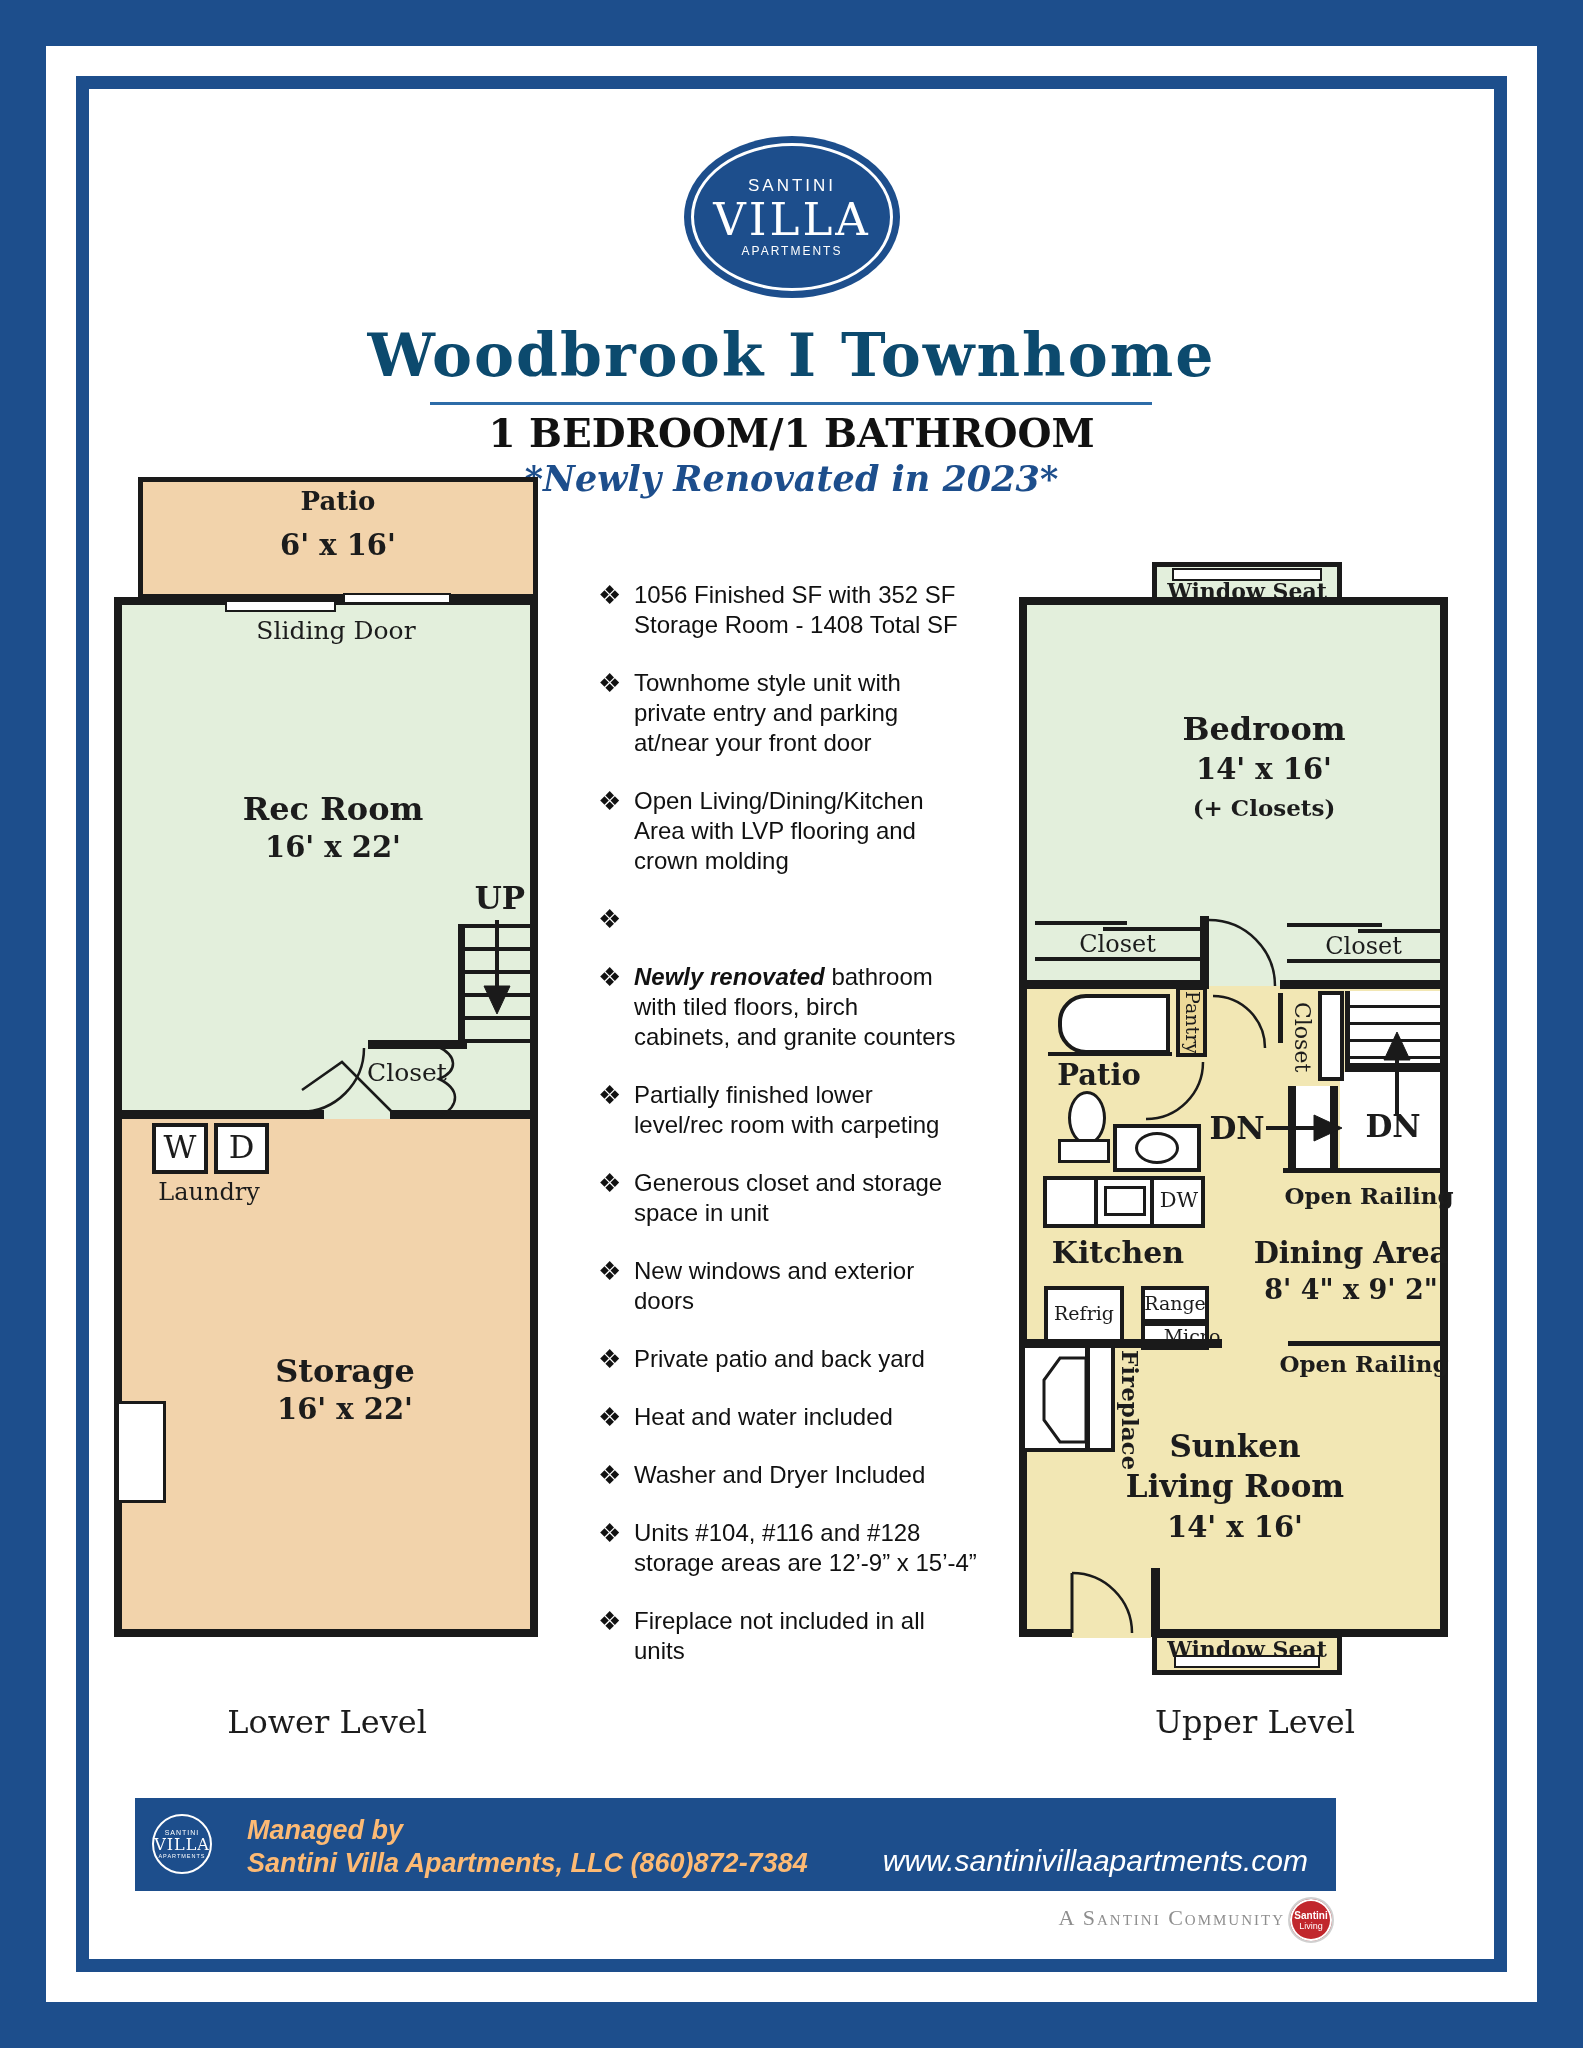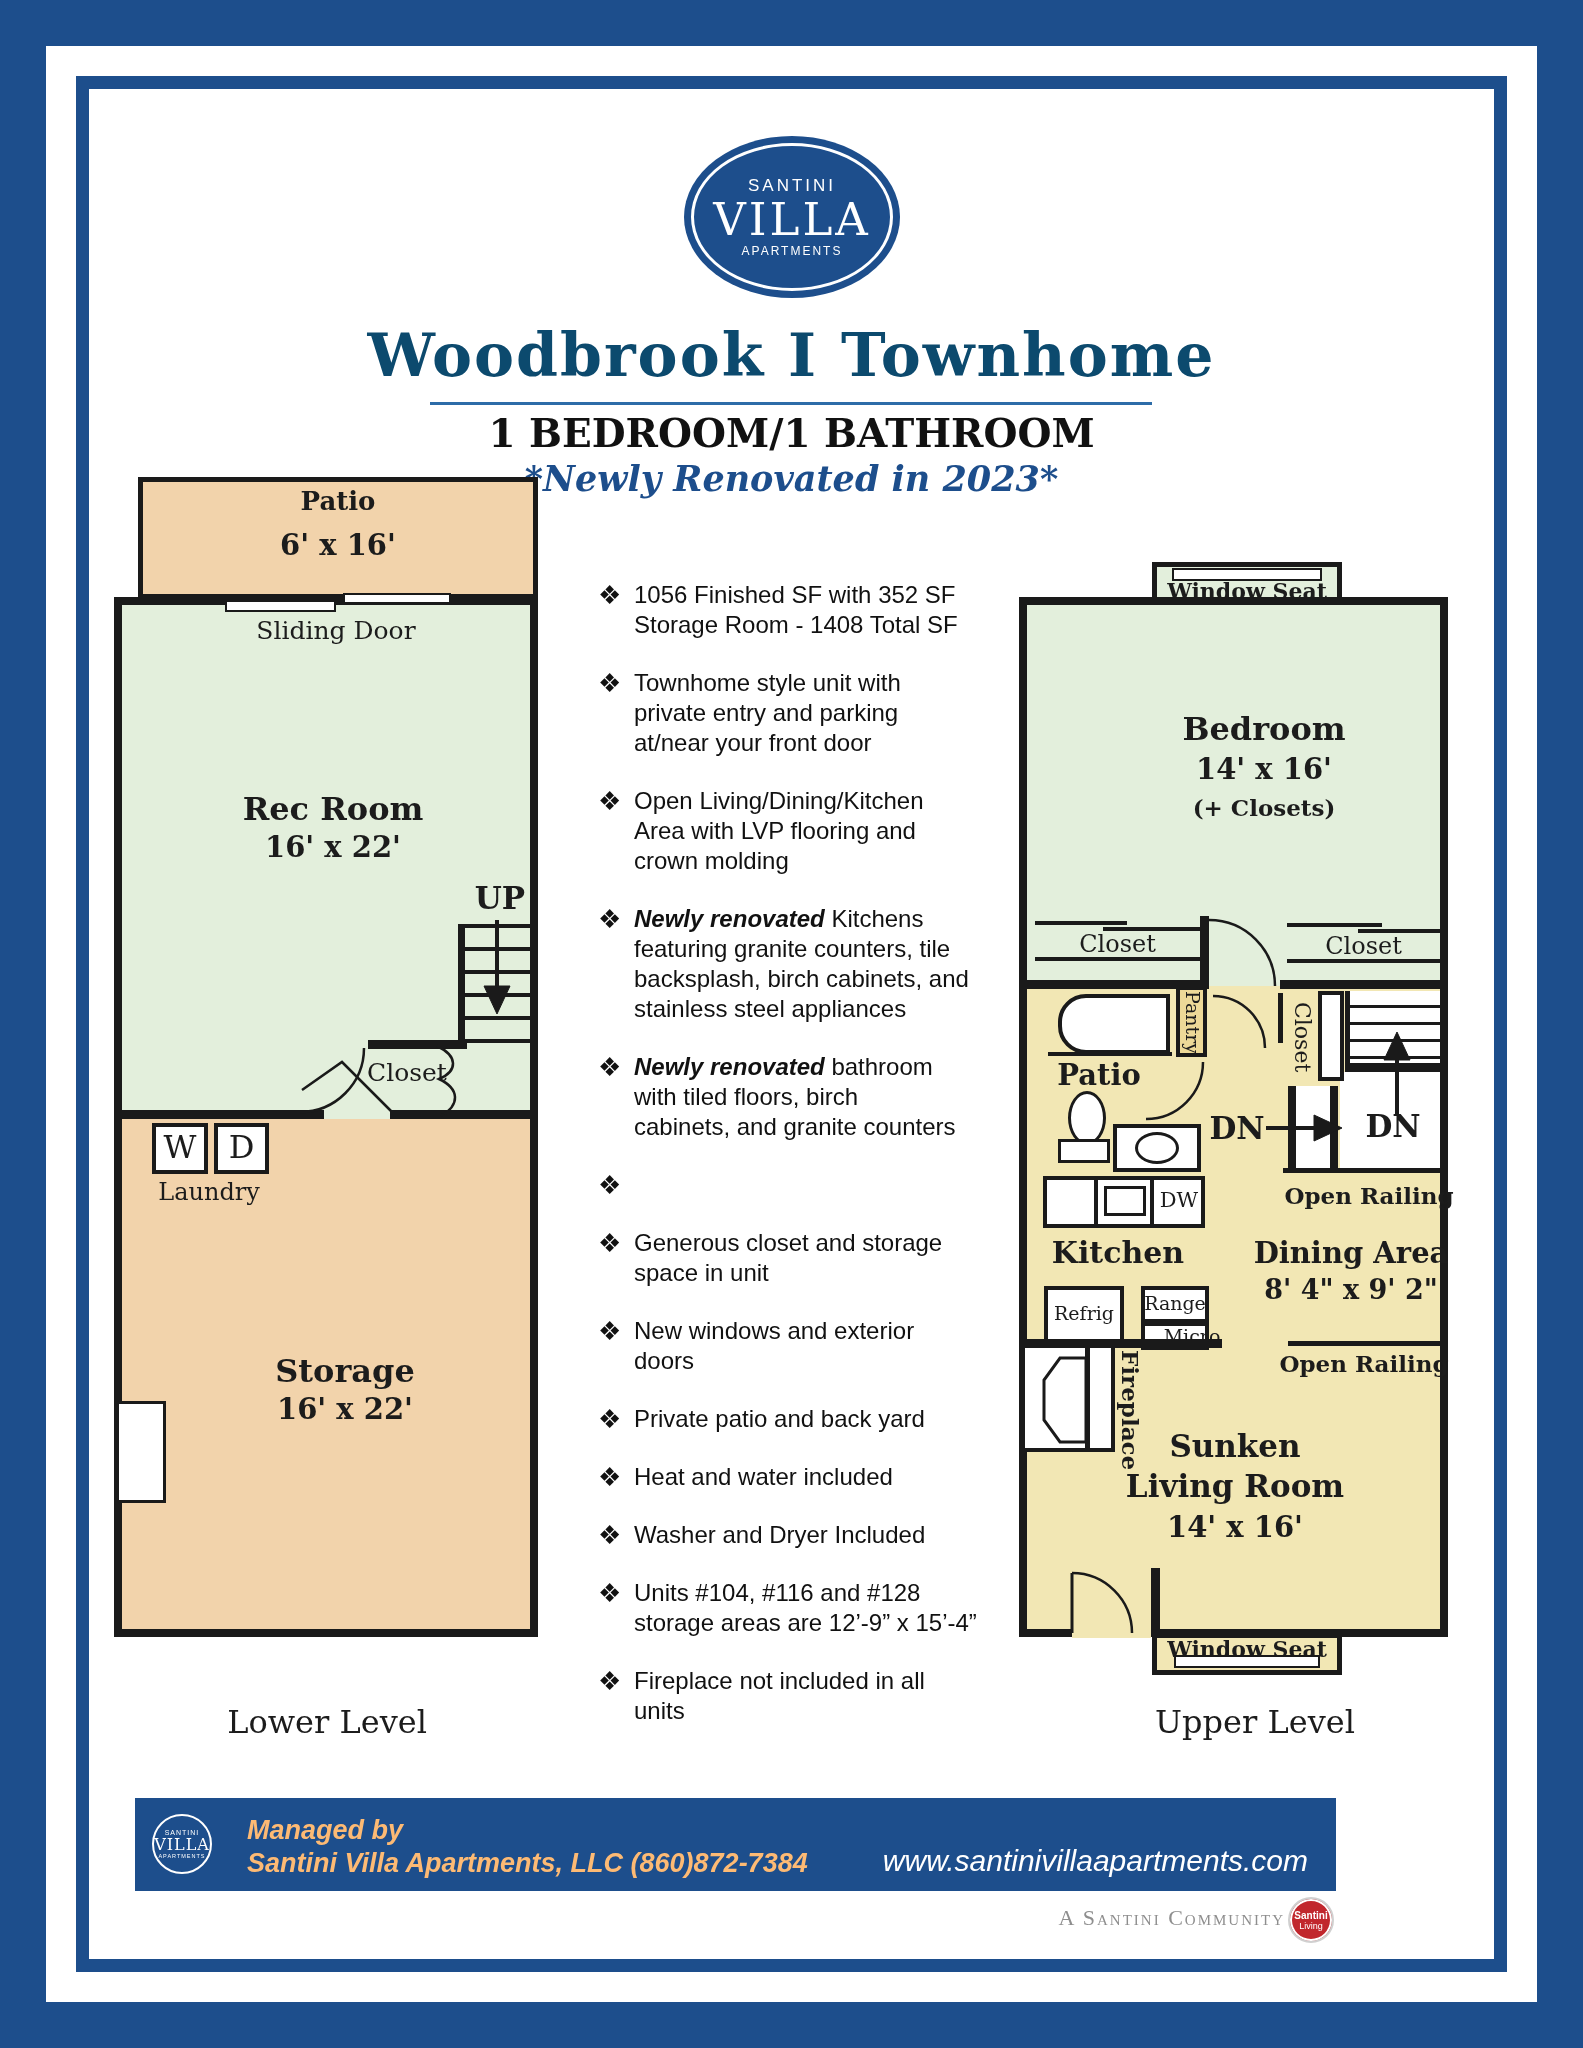--- a/index.html
+++ b/index.html
@@ -121,33 +121,31 @@
 at/near your front door</span></span>
       </li>
     <li>
         <span class="bi">❖</span>
         <span class="bt"><b class="pre"></b><span>Open Living/Dining/Kitchen
 Area with LVP flooring and
 crown molding</span></span>
       </li>
     <li>
         <span class="bi">❖</span>
-        <span class="bt"><b class="pre">Newly renovated</b><span> Kitchens
-featuring granite counters, tile
-backsplash, birch cabinets, and
-stainless steel appliances</span></span>
       </li>
     <li>
         <span class="bi">❖</span>
         <span class="bt"><b class="pre">Newly renovated</b><span> bathroom
 with tiled floors, birch
 cabinets, and granite counters</span></span>
       </li>
     <li>
         <span class="bi">❖</span>
+        <span class="bt"><b class="pre"></b><span>Partially finished lower
+level/rec room with carpeting</span></span>
       </li>
     <li>
         <span class="bi">❖</span>
         <span class="bt"><b class="pre"></b><span>Generous closet and storage
 space in unit</span></span>
       </li>
     <li>
         <span class="bi">❖</span>
         <span class="bt"><b class="pre"></b><span>New windows and exterior
 doors</span></span>

